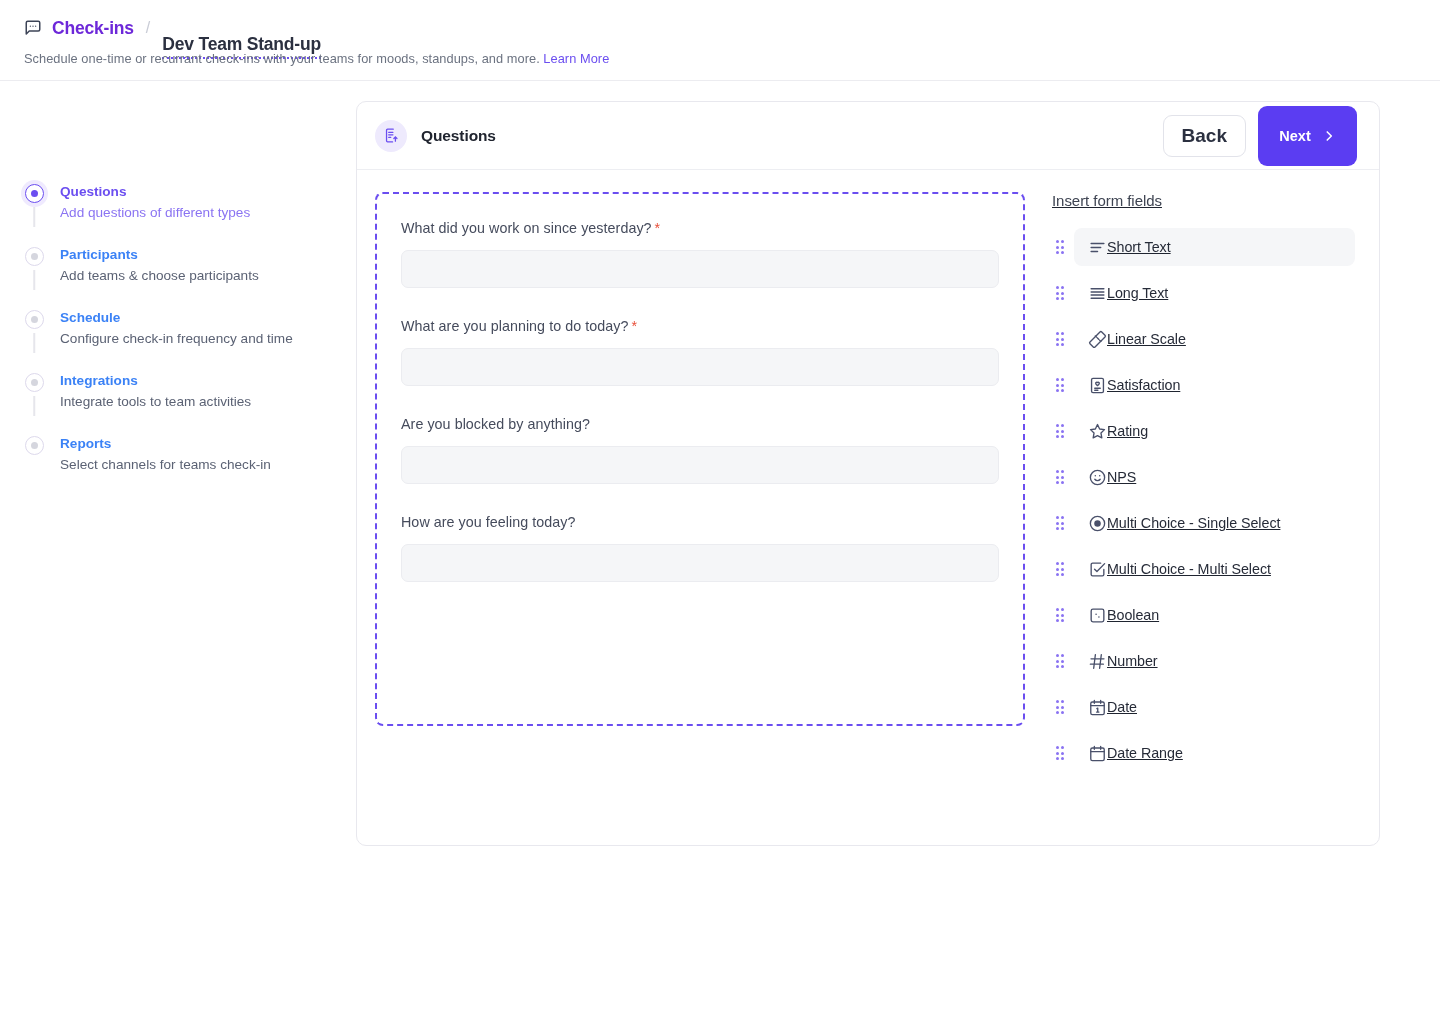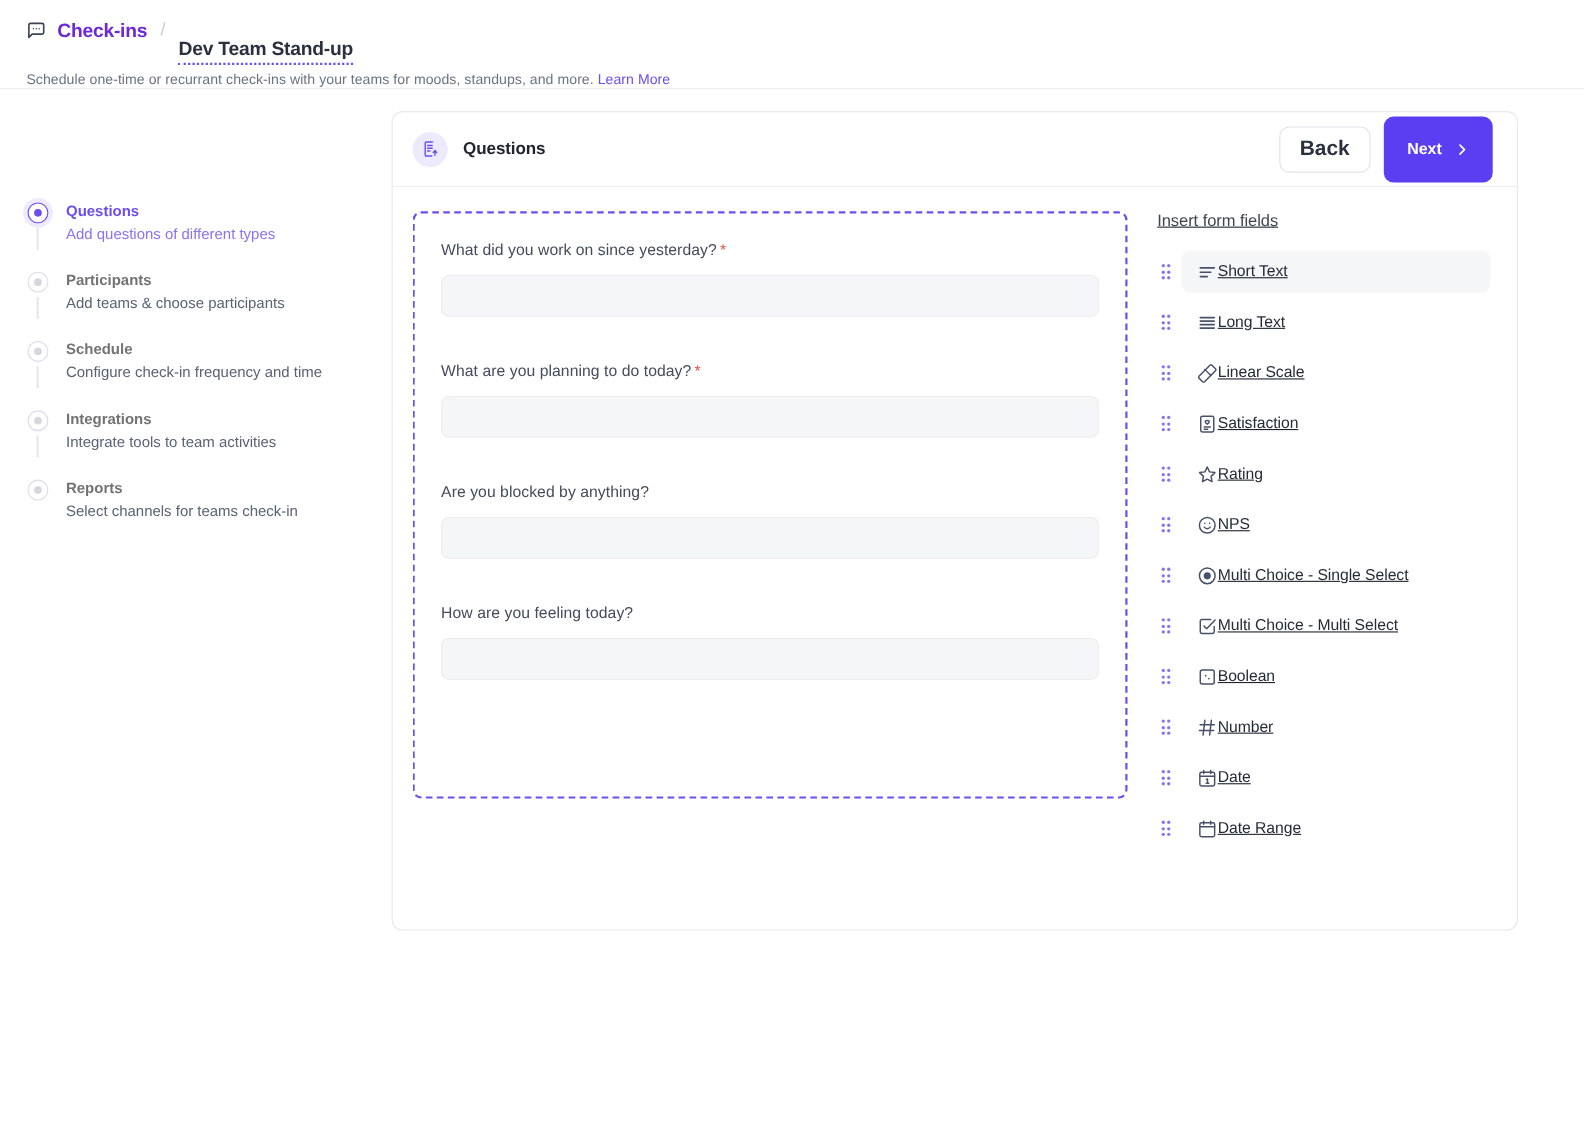--- a/index.html
+++ b/index.html
@@ -22,21 +22,21 @@
   .chat-icon { width: 18px; height: 18px; display: block; color: #3d4457; }
   .crumb-root {
     font-size: 17.5px; font-weight: 700; color: #6d28d9; letter-spacing: -0.2px;
   }
   .crumb-sep { color: #c9ccd6; font-size: 16px; font-weight: 400; padding: 0 2px; }
   .crumb-current {
     font-size: 17.5px; font-weight: 700; color: #2b3040; letter-spacing: -0.2px;
     border-bottom: 2px dotted #6b4ef0; padding-bottom: 2px; margin-top: 36px;
   }
   .subtitle {
-    margin-top: 22px;
+    margin-top: 9px;
     font-size: 12.8px; color: #6b7280; letter-spacing: 0.05px;
   }
   .subtitle a { color: #6b4ef0; text-decoration: none; }
 
   
   .body-wrap { display: flex; padding: 20px 0 0 0; }
 
   
   .stepper {
     width: 356px; flex: 0 0 356px;
@@ -57,21 +57,21 @@
     border-color: #6b4ef0;
     box-shadow: 0 0 0 4px #efeafe;
   }
   .step.active .dot i { background: #6b4ef0; }
   .connector {
     position: absolute; left: 50%; transform: translateX(-50%);
     top: 24px; bottom: -4px; width: 1.5px; background: #e6e6ec; z-index: 1;
   }
   .step:last-child .connector { display: none; }
   .step-text { padding-top: 0px; }
-  .step-title { font-size: 13.6px; font-weight: 700; color: #737373; line-height: 17px; }
+  .step-title { font-size: 13.6px; font-weight: 700; color: #3b82f6; line-height: 17px; }
   .step-desc { font-size: 13.6px; color: #5b6274; line-height: 20px; margin-top: 3px; }
   .step.active .step-title { color: #6b4ef0; }
   .step.active .step-desc { color: #8a73f2; }
 
   
   .card {
     width: 1024px; flex: 0 0 1024px;
     margin-top: 0;
     border: 1px solid #e8e8ee;
     border-radius: 10px;
@@ -110,21 +110,21 @@
 
   
   .form-canvas {
     width: 650px; flex: 0 0 650px;
     margin-left: 18px;
     border: 2px dashed #6b4ef0;
     border-radius: 8px;
     height: 534px;
     padding: 24px;
   }
-  .q-block { margin-bottom: 40px; }
+  .q-block { margin-bottom: 28px; }
   .q-block:last-child { margin-bottom: 4px; }
   .q-label {
     font-size: 14.3px; color: #454b5c; line-height: 20px; margin-bottom: 12px;
     letter-spacing: 0.05px;
   }
   .req { color: #e8503a; margin-left: 3px; }
   .q-input {
     display: block; width: 100%; height: 38px;
     background: #f5f6f8; border: 1px solid #ebecf0; border-radius: 7px;
     font-family: inherit; font-size: 13.5px; color: #454b5c; padding: 0 12px;

